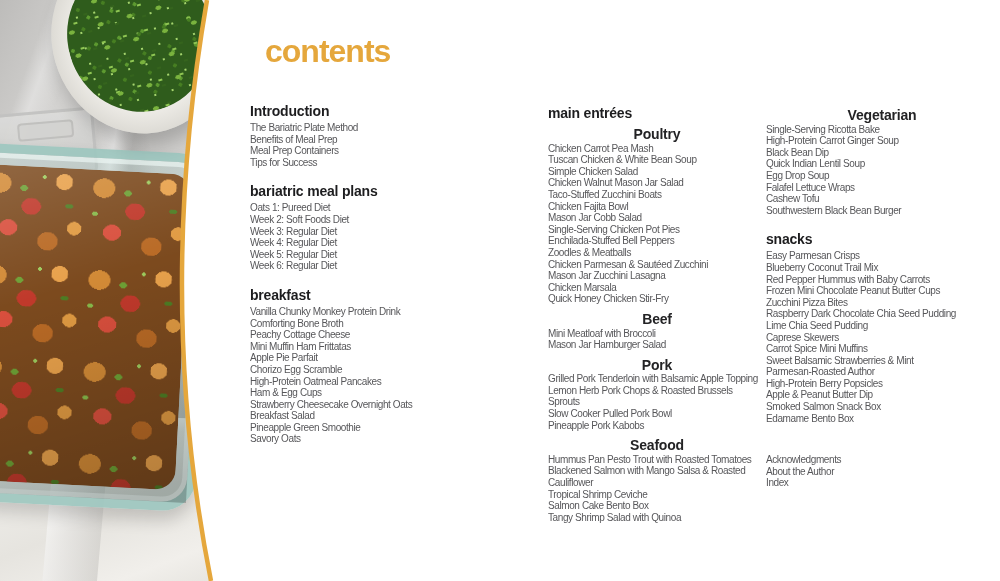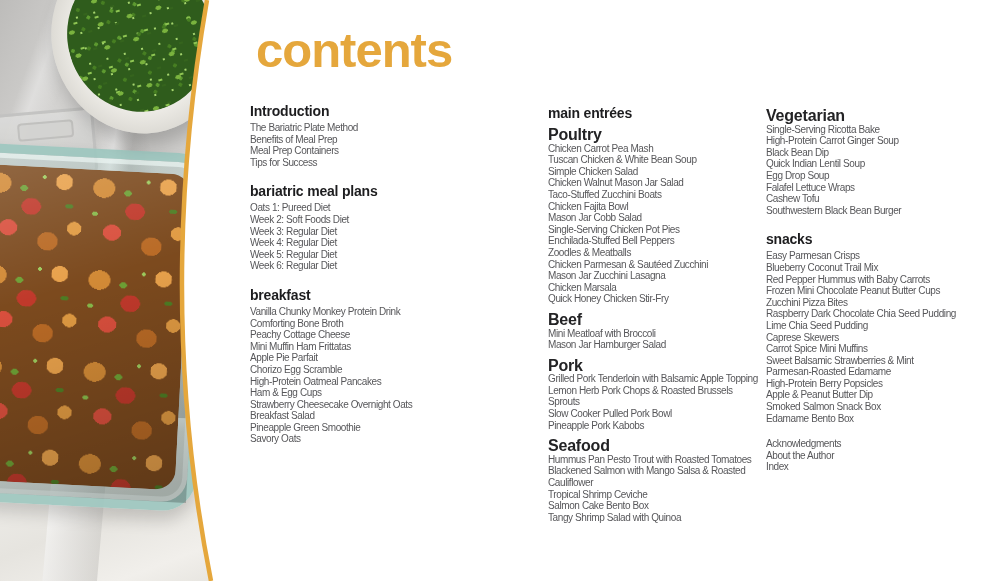--- a/index.html
+++ b/index.html
@@ -79,35 +79,35 @@
       radial-gradient(4px 3px at 64px 10px,#9ccb5d 60%, transparent 61%);
     background-size:104px 92px;
   }
   .food-shine{position:absolute;inset:0;background:linear-gradient(160deg,rgba(255,255,255,.18),transparent 40%,rgba(0,0,0,.22) 95%);}
 
   
   .curve-svg{position:absolute;left:0;top:0;pointer-events:none;}
 
   
   .page-title{
-    position:absolute;left:248px;top:18px;margin:8px;
-    font-size:49px;font-weight:bold;letter-spacing:-1px;line-height:1;
+    position:absolute;left:248px;top:18px;margin:17px;
+    font-size:32px;font-weight:bold;letter-spacing:-1px;line-height:1;
   }
 
   
   .col{position:absolute;letter-spacing:-0.4px;}
   .col1{left:250px;top:104px;width:245px;}
   .col2{left:548px;top:106px;width:218px;}
   .col3{left:766px;top:110px;width:232px;}
 
   .section{margin:0;}
   .sec-major:not(:first-child){margin-top:16px;}
-  .sec-end{margin-top:14px;}
+  .sec-end{margin-top:30px;}
   .h-major{font-size:14px;font-weight:bold;color:#1d1d1f;line-height:14px;margin:0 0 4px;letter-spacing:-0.2px;}
-  .h-minor{font-size:16px;font-weight:bold;color:#232325;line-height:11.6px;margin:9px 0 2px;letter-spacing:-0.2px;}
+  .h-minor{font-size:14px;font-weight:bold;color:#232325;line-height:11.6px;margin:9px 0 2px;letter-spacing:-0.2px;text-align:center;}
   .sec-major .h-minor:first-child, .col .section:first-child .h-minor{margin-top:0;}
   .item{font-size:10px;color:#57575a;line-height:11.6px;}
 </style>
 </head>
 <body>
 
 <div class="photo" title="Glass meal-prep container filled with roasted tofu cubes, red bell peppers and herbs, beside a white bowl of chopped green herbs on a marble counter with a white napkin">
   <div class="marble-veins"></div>
   <div class="lid">
     <div class="lid-tab"></div>
@@ -222,21 +222,21 @@
       <div class="item">Easy Parmesan Crisps</div>
       <div class="item">Blueberry Coconut Trail Mix</div>
       <div class="item">Red Pepper Hummus with Baby Carrots</div>
       <div class="item">Frozen Mini Chocolate Peanut Butter Cups</div>
       <div class="item">Zucchini Pizza Bites</div>
       <div class="item">Raspberry Dark Chocolate Chia Seed Pudding</div>
       <div class="item">Lime Chia Seed Pudding</div>
       <div class="item">Caprese Skewers</div>
       <div class="item">Carrot Spice Mini Muffins</div>
       <div class="item">Sweet Balsamic Strawberries &amp; Mint</div>
-      <div class="item">Parmesan-Roasted Edamame</div>
+      <div class="item">Parmesan-Roasted Author</div>
       <div class="item">High-Protein Berry Popsicles</div>
       <div class="item">Apple &amp; Peanut Butter Dip</div>
       <div class="item">Smoked Salmon Snack Box</div>
       <div class="item">Edamame Bento Box</div>
     </div>
     <div class="section sec-end">
       <div class="item">Acknowledgments</div>
       <div class="item">About the Author</div>
       <div class="item">Index</div>
     </div>

